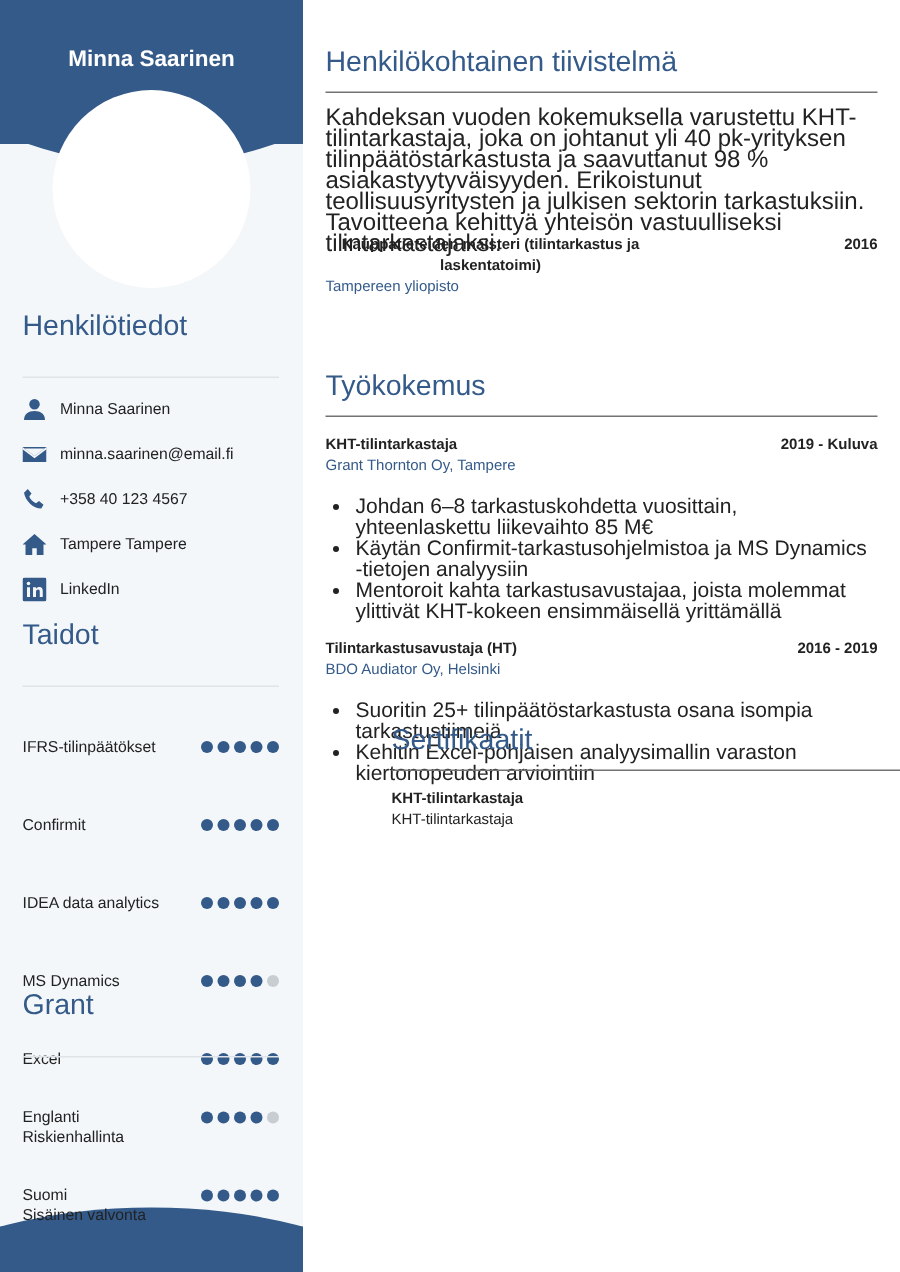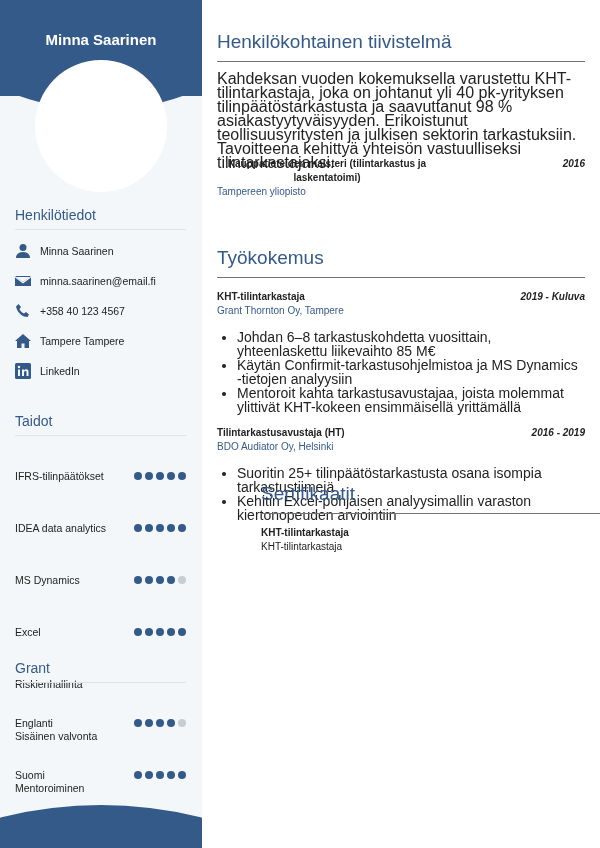--- a/index.html
+++ b/index.html
@@ -9,40 +9,40 @@
   .sidebar { position: absolute; left: 0; top: 0; width: 202px; height: 848px; background: #f3f7f9; overflow: hidden; }
   .sidebar .top-shape { position: absolute; left: -150px; top: -400px; width: 502px; height: 510px; background: #345a8a; border-radius: 50%; }
   .sidebar .top-rect { position: absolute; left: 0; top: 0; width: 202px; height: 96px; background: #345a8a; }
   .sidebar .bottom-shape { position: absolute; left: -150px; top: 805px; width: 502px; height: 300px; background: #345a8a; border-radius: 50%; }
   .sidebar .bottom-rect { position: absolute; left: 0; top: 830px; width: 202px; height: 20px; background: #345a8a; }
 
   .name-title { position: absolute; left: 0; top: 31px; width: 202px; text-align: center; color: #ffffff; font-weight: bold; font-size: 15px; }
   .photo { position: absolute; left: 35px; top: 60px; width: 132px; height: 132px; border-radius: 50%; background: #ffffff; }
 
   .side-section { position: absolute; left: 15px; width: 171px; }
-  .side-heading { font-size: 14px; color: #345a8a; font-weight: normal; padding-bottom: 6px; border-bottom: 1px solid #dfe4e8; }
+  .side-heading { font-size: 19px; color: #345a8a; font-weight: normal; padding-bottom: 22px; border-bottom: 1px solid #dfe4e8; }
 
   .contact-list { list-style: none; margin-top: 6px; }
   .contact-item { display: flex; align-items: center; height: 30px; font-size: 10.5px; color: #222; }
   .contact-icon { width: 16px; height: 16px; margin-right: 9px; display: inline-flex; align-items: center; justify-content: center; }
   .contact-icon svg { width: 16px; height: 16px; fill: #345a8a; }
 
   .skill-list { list-style: none; margin-top: 8px; }
   .skill-item { display: flex; align-items: center; justify-content: space-between; height: 24px; font-size: 10.5px; color: #222; margin-top: 28px; }
   .dots { display: flex; gap: 3px; }
   .dot { width: 8px; height: 8px; border-radius: 50%; background: #345a8a; }
   .dot.off { background: #c8cdd2; }
   .section { position: absolute; left: 217px; width: 368px; }
   .sec-heading { font-size: 19px; color: #345a8a; font-weight: normal; padding-bottom: 8px; border-bottom: 1px solid #737373; }
   .summary { margin-top: 10px; font-size: 16px; line-height: 14px; color: #222; }
 
   .entry { margin-top: 12px; }
   .entry-row { display: flex; justify-content: space-between; align-items: flex-start; }
   .entry-title { font-weight: bold; font-size: 10px; line-height: 14px; color: #222; max-width: 220px; text-align: center; }
-  .entry-date { font-weight: bold; font-size: 10px; line-height: 14px; color: #222; white-space: nowrap; font-style: italic; }
+  .entry-date { font-weight: bold; font-size: 10px; line-height: 14px; color: #222; white-space: nowrap; }
   .entry-sub { font-size: 10px; line-height: 14px; color: #345a8a; }
   .entry-sub.plain { color: #222; }
   .bullets { margin-top: 12px; padding-left: 20px; font-size: 14px; line-height: 14px; color: #222; }
   .bullets li { margin-left: 0; }
 </style>
 </head>
 <body>
 
 <div class="sidebar">
   <div class="top-shape"></div>
@@ -111,20 +111,30 @@
         <span>IFRS-tilinpäätökset</span>
         <span class="dots">
             <i class="dot"></i>
             <i class="dot"></i>
             <i class="dot"></i>
             <i class="dot"></i>
             <i class="dot"></i>
           </span>
       </li>
       <li class="skill-item">
+        <span>Confirmit</span>
+        <span class="dots">
+            <i class="dot"></i>
+            <i class="dot"></i>
+            <i class="dot"></i>
+            <i class="dot"></i>
+            <i class="dot"></i>
+          </span>
+      </li>
+      <li class="skill-item">
         <span>IDEA data analytics</span>
         <span class="dots">
             <i class="dot"></i>
             <i class="dot"></i>
             <i class="dot"></i>
             <i class="dot"></i>
             <i class="dot"></i>
           </span>
       </li>
       <li class="skill-item">

